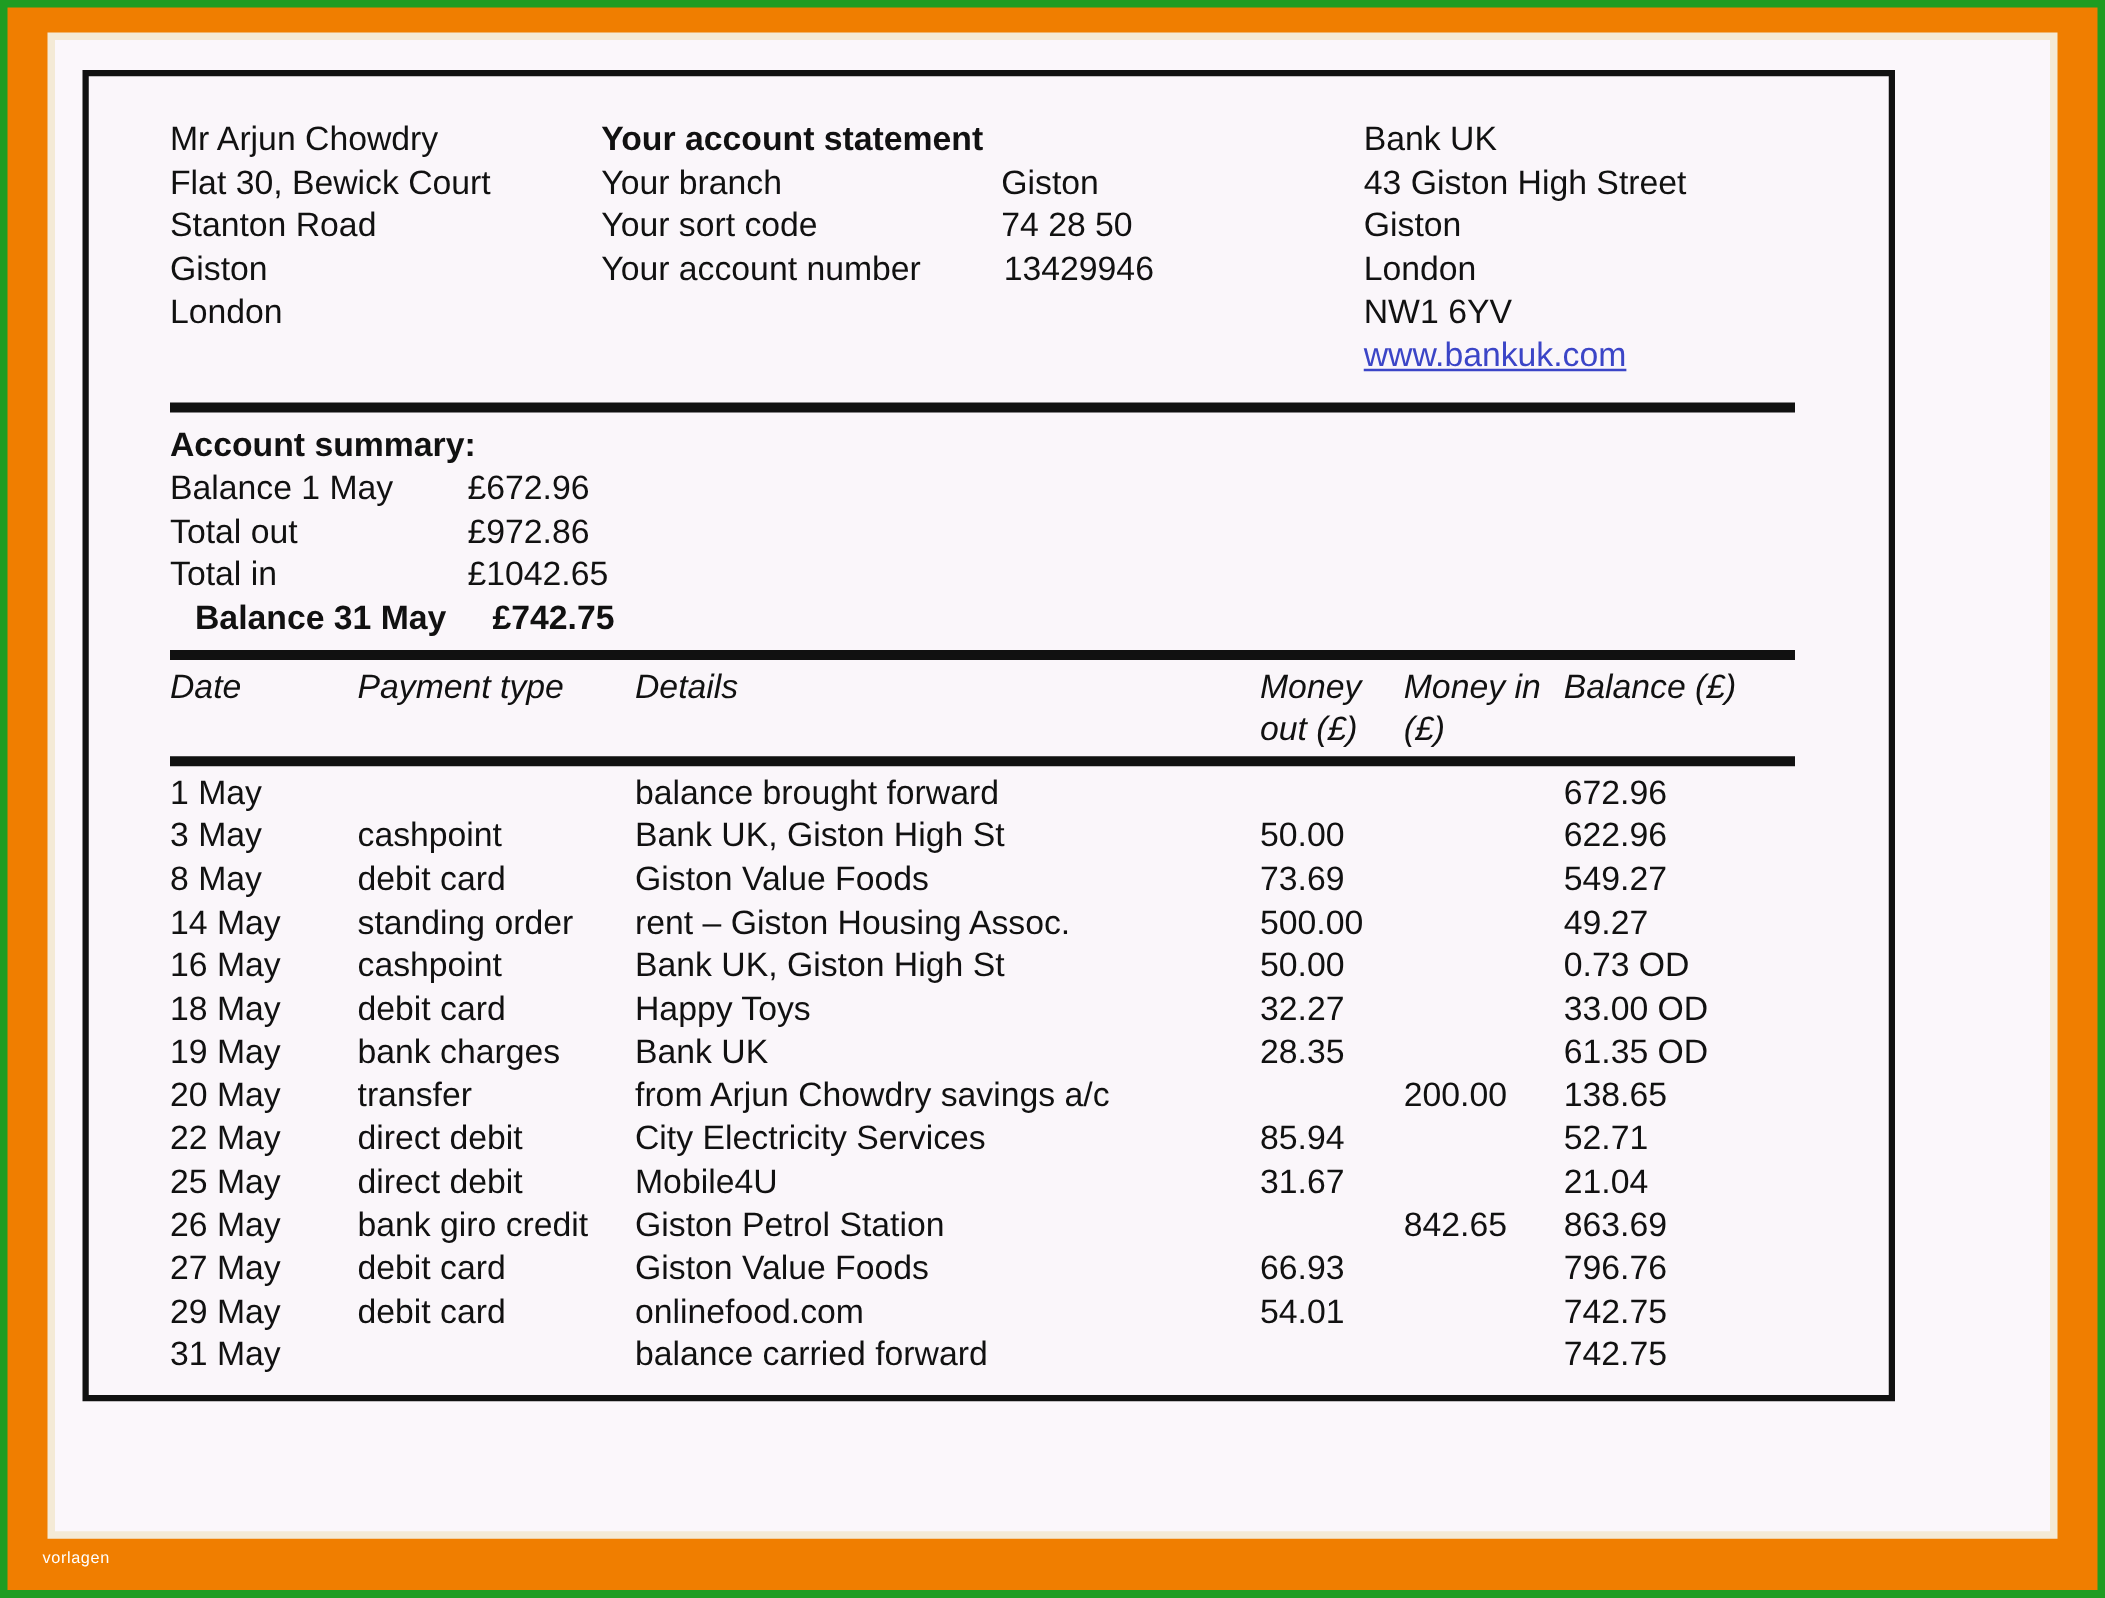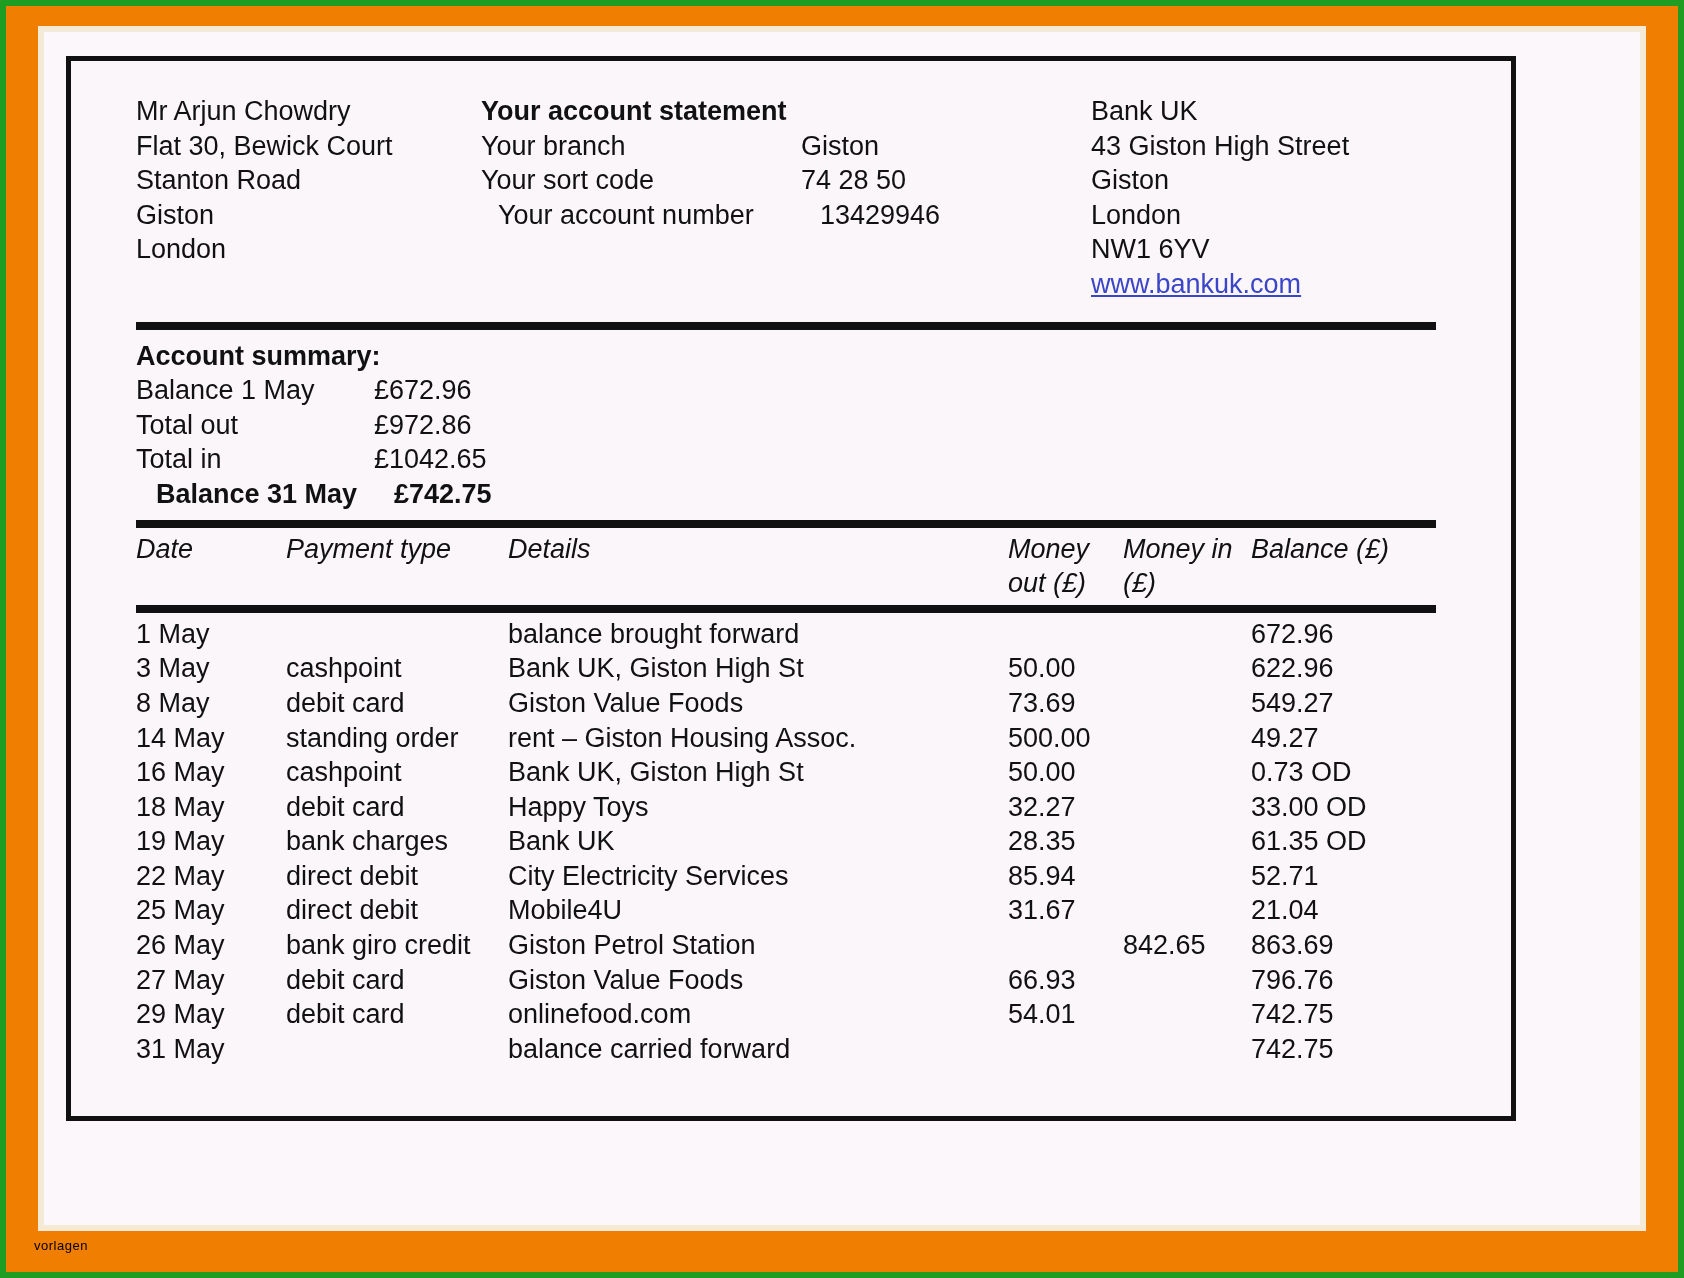--- a/index.html
+++ b/index.html
@@ -51,21 +51,21 @@
     border: 5px solid #111;
     background: #faf6fa;
     box-sizing: border-box;
   }
 
   #watermark {
     position: absolute;
     left: 34px;
     top: 1238px;
     font-size: 13px;
-    color: #000000;
+    color: #ffffff;
     letter-spacing: .5px;
     font-family: "Liberation Sans", sans-serif;
   }
 
   
   #statement {
     position: absolute;
     left: 66px;
     top: 56px;
     width: 1450px;
@@ -87,21 +87,21 @@
 
   .hdr-line { white-space: nowrap; }
   .bold { font-weight: bold; }
 
   .kv {
     display: flex;
     white-space: nowrap;
   }
   .kv .k { width: 320px; }
   .kv .v { }
-  .kv.wide .k { width: 322px; margin-left: 17px; }
+  .kv.wide .k { width: 322px; }
 
   .link {
     color: #3b45c7;
     text-decoration: underline;
   }
 
   .rule-thick {
     height: 8px;
     background: #111;
     width: 1300px;
@@ -307,20 +307,28 @@
         </tr>
         <tr>
           <td class="c-date">19 May</td>
           <td class="c-ptype">bank charges</td>
           <td class="c-details">Bank UK</td>
           <td class="c-out">28.35</td>
           <td class="c-in"></td>
           <td class="c-bal">61.35 OD</td>
         </tr>
         <tr>
+          <td class="c-date">20 May</td>
+          <td class="c-ptype">transfer</td>
+          <td class="c-details">from Arjun Chowdry savings a/c</td>
+          <td class="c-out"></td>
+          <td class="c-in">200.00</td>
+          <td class="c-bal">138.65</td>
+        </tr>
+        <tr>
           <td class="c-date">22 May</td>
           <td class="c-ptype">direct debit</td>
           <td class="c-details">City Electricity Services</td>
           <td class="c-out">85.94</td>
           <td class="c-in"></td>
           <td class="c-bal">52.71</td>
         </tr>
         <tr>
           <td class="c-date">25 May</td>
           <td class="c-ptype">direct debit</td>

